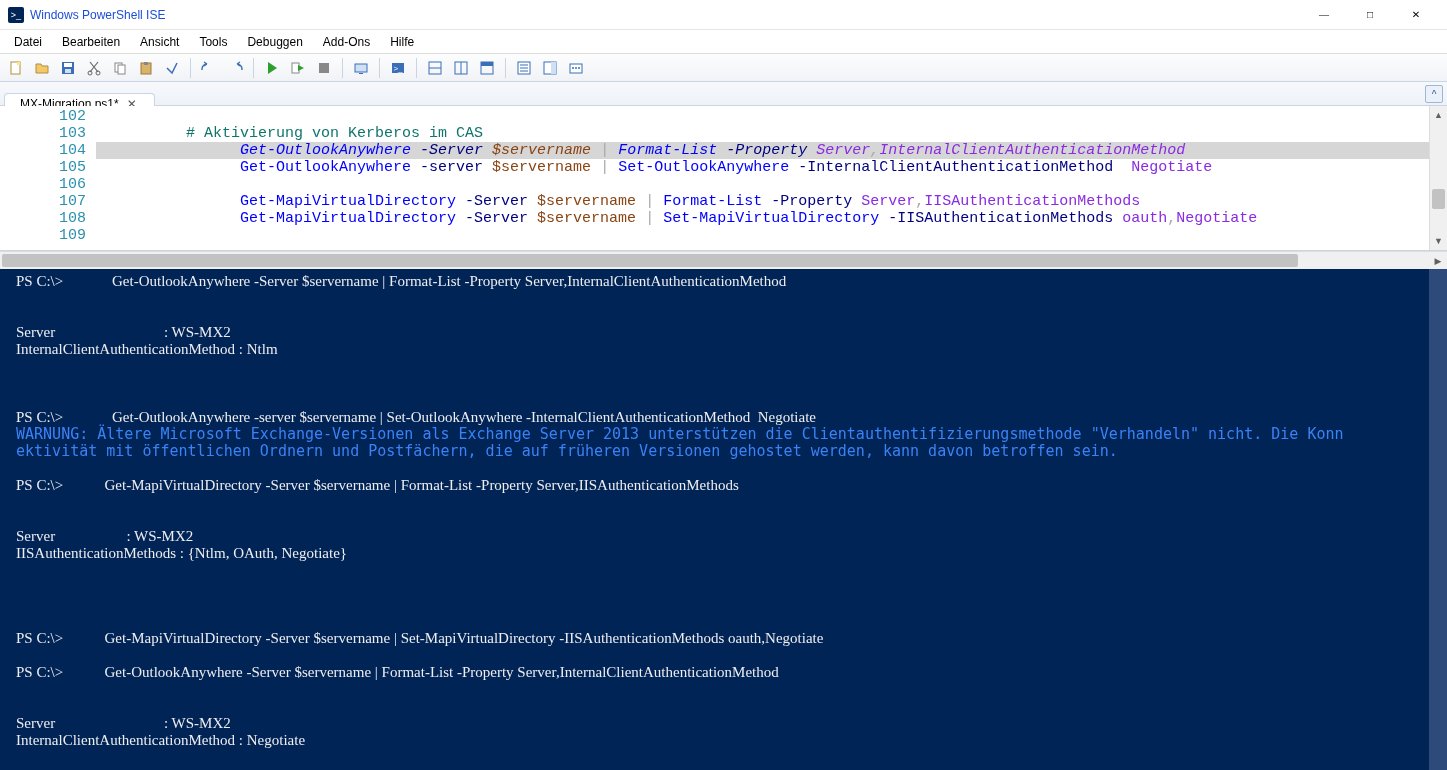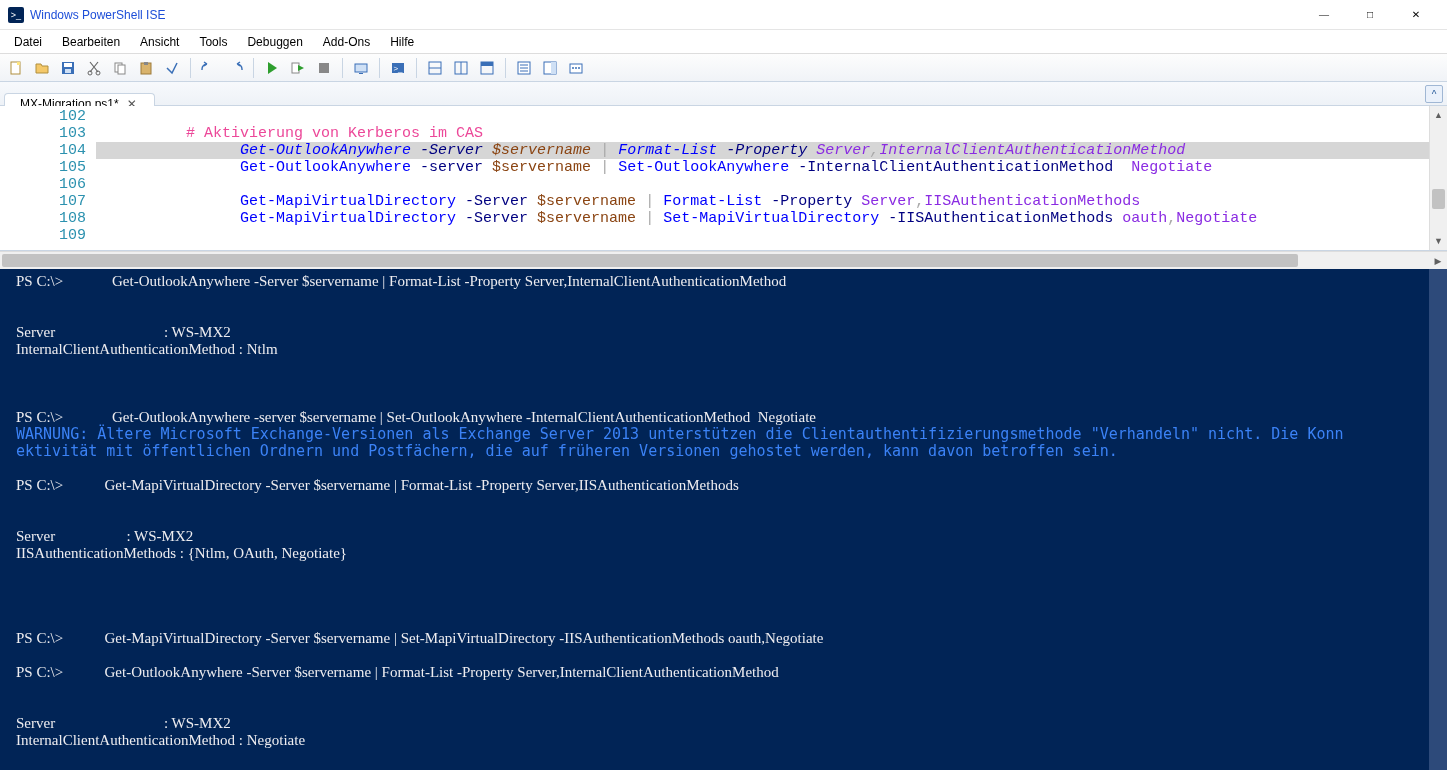--- a/index.html
+++ b/index.html
@@ -16,21 +16,21 @@
   .toolbar .sep { width:1px; height:20px; background:#c9d5e3; margin:0 4px; }
   .tbtn svg { width:16px; height:16px; }
   .tabbar { height:24px; background:linear-gradient(#f7f9fc,#eef2f7); display:flex; align-items:flex-end; padding:0 4px; border-bottom:1px solid #c9d5e3; position:relative;}
   .tab { background:#fff; border:1px solid #c9d5e3; border-bottom:none; border-radius:4px 4px 0 0; padding:3px 15px; font-size:12px; display:flex; align-items:center; gap:6px; position:relative; top:9px;}
   .tab .tab-close { font-size:12px; color:#555; padding:0 2px; cursor:pointer; line-height:1;}
   .expand-btn { position:absolute; right:4px; top:3px; width:18px; height:18px; border:1px solid #a0b7d4; background:#eaf1fb; display:flex; align-items:center; justify-content:center; font-size:10px; color:#2a5c9a; border-radius:2px;}
   .editor-pane { height:145px; display:flex; background:#fff; border-bottom:1px solid #c9d5e3; position:relative; overflow:hidden;padding-left:36px;}
   .gutter { width:60px; text-align:right; padding-right:10px; color:#2b91af; font-family:Consolas,"Courier New",monospace; font-size:15px; line-height:17px; padding-top:2px;}
   .code { flex:1; font-family:Consolas,"Courier New",monospace; font-size:15px; line-height:17px; white-space:pre; padding-top:2px; overflow-x:auto;}
   .code .highlight-line { background:#d6d6d6; display:inline-block; width:100%;font-style:italic; }
-  .c-comment { color:#ec4899; }
+  .c-comment { color:#0f766e; }
   .c-cmdlet { color:#0000ff; }
   .c-param { color:#000080; }
   .c-var { color:#8b4513; }
   .c-arg { color:#8a2be2; }
   .c-pipe { color:#a9a9a9; }
   .editor-vscroll { width:18px; background:#f0f0f0; border-left:1px solid #ddd; display:flex; flex-direction:column;}
   .editor-vscroll .up,.editor-vscroll .down{height:18px;display:flex;align-items:center;justify-content:center;color:#606060;font-size:9px;}
   .editor-vscroll .track{flex:1;background:#f0f0f0;position:relative;}
   .editor-vscroll .thumb{position:absolute;left:2px;right:2px;top:60%;height:20px;background:#c2c2c2;border-radius:2px;}
   .editor-hscroll-row{height:18px;background:#f0f0f0;border-top:1px solid #ddd;display:flex;}

